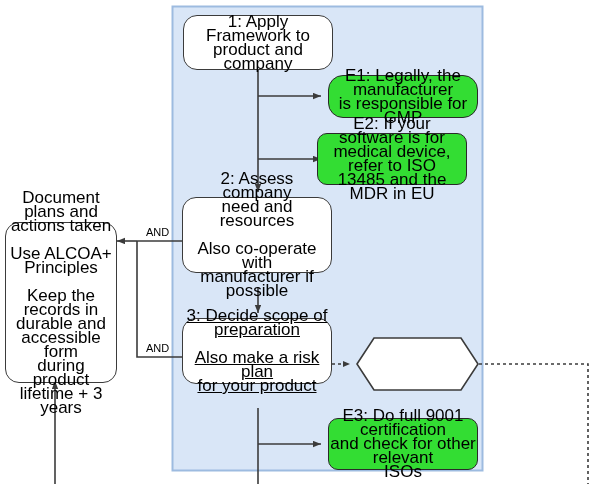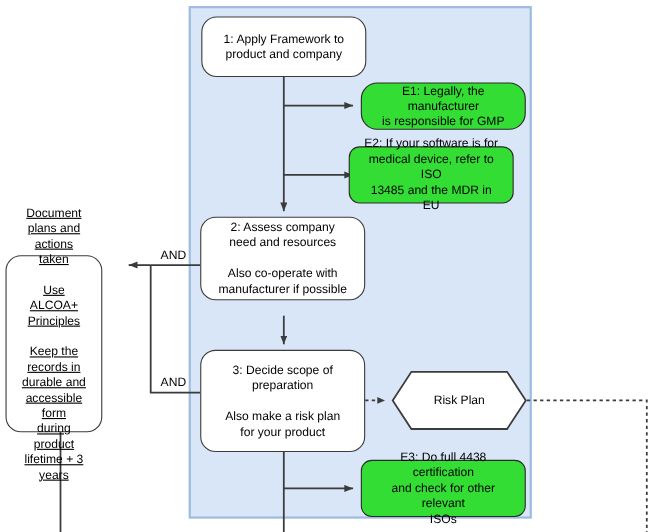--- a/index.html
+++ b/index.html
@@ -24,25 +24,25 @@
     width: 604px;
     height: 484px;
   }
   .node {
     position: absolute;
     box-sizing: border-box;
     display: flex;
     align-items: center;
     justify-content: center;
     text-align: center;
-    font-size: 11px;
+    font-size: 17px;
     line-height: 14px;
     color: #000000;
     white-space: pre-line;
-    padding: 2px 11px;
+    padding: 2px 1px;
   }
   .rounded-white {
     background: #ffffff;
     border: 1.4px solid #3b3b3b;
     border-radius: 14px;
   }
   .rounded-green {
     background: #33dd33;
     border: 1.4px solid #2a2a2a;
     border-radius: 10px;
@@ -115,33 +115,32 @@
   <div class="node rounded-green" style="left:317px; top:133px; width:150px; height:52px;">E2: If your software is for
 medical device, refer to ISO
 13485 and the MDR in EU</div>
 
   <div class="node rounded-white" style="left:182px; top:197px; width:150px; height:76px;">2: Assess company
 need and resources
 
 Also co-operate with
 manufacturer if possible</div>
 
-  <div class="node rounded-white" style="left:182px; top:318px; width:150px; height:93px;">3: Decide scope of
+  <div class="node rounded-white" style="left:182px; top:318px; width:150px; height:66px;text-decoration:underline;">3: Decide scope of
 preparation
 
 Also make a risk plan
 for your product</div>
 
-  <div class="node rounded-green" style="left:328px; top:418px; width:150px; height:52px;">E3: Do full 4438 certification
+  <div class="node rounded-green" style="left:328px; top:418px; width:150px; height:52px;">E3: Do full 9001 certification
 and check for other relevant
 ISOs</div>
 
-  <div class="hex-label" style="left:357px; top:338px; width:121px; height:52px;">Risk Plan</div>
 
-  <div class="node rounded-white" style="left:5px; top:232px; width:88px; height:161px;text-decoration:underline;">Document plans and
+  <div class="node rounded-white" style="left:5px; top:222px; width:112px; height:161px;">Document plans and
 actions taken
 
 Use ALCOA+
 Principles
 
 Keep the records in
 durable and
 accessible form
 during product
 lifetime + 3 years</div>

